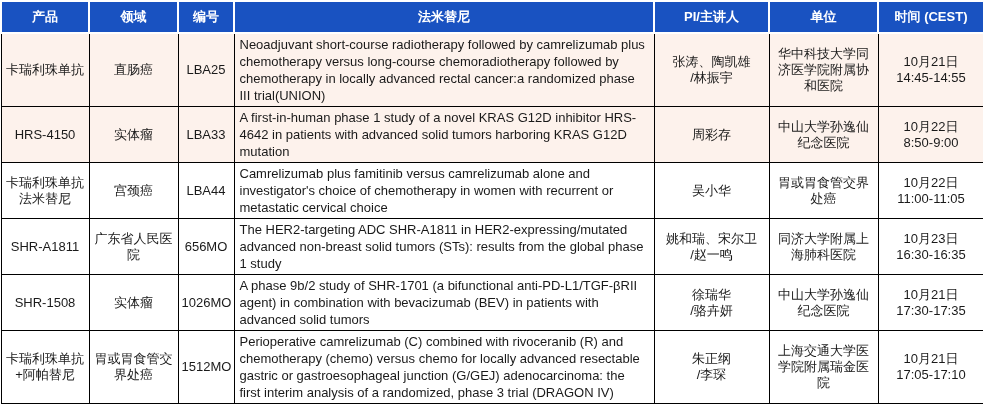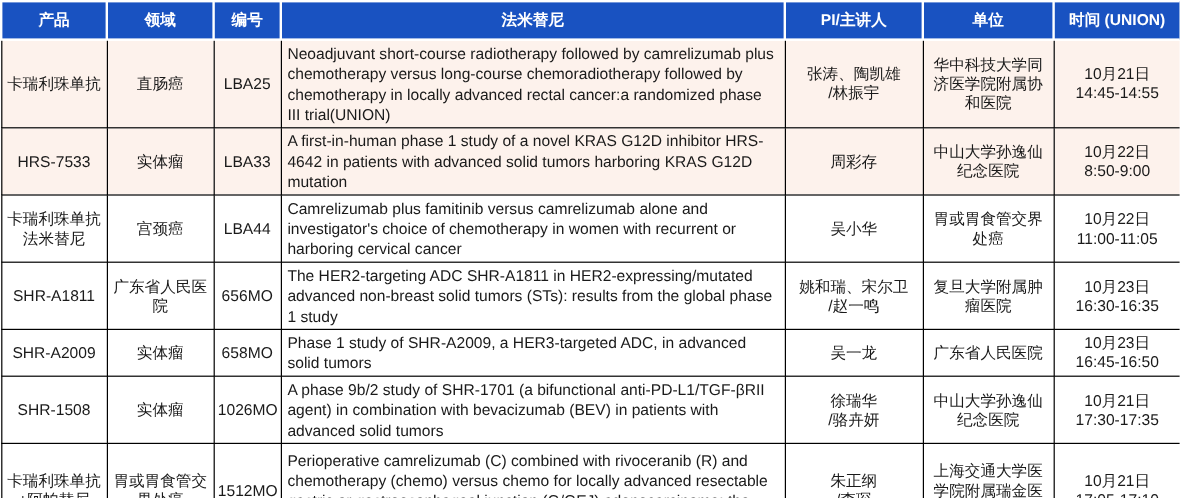--- a/index.html
+++ b/index.html
@@ -78,76 +78,66 @@
       <col class="c-time">
   </colgroup>
   <thead>
     <tr>
       <th>产品</th>
       <th>领域</th>
       <th>编号</th>
       <th>法米替尼</th>
       <th>PI/主讲人</th>
       <th>单位</th>
-      <th>时间 (UNION)</th>
+      <th>时间 (CEST)</th>
     </tr>
   </thead>
   <tbody>
       <tr class="highlight">
     <td class="pre">卡瑞利珠单抗</td>
     <td>直肠癌</td>
     <td>LBA25</td>
     <td class="title-cell">Neoadjuvant short-course radiotherapy followed by camrelizumab plus chemotherapy versus long-course chemoradiotherapy followed by chemotherapy in locally advanced rectal cancer:a randomized phase III trial(UNION)</td>
     <td class="pre">张涛、陶凯雄
 /林振宇</td>
     <td>华中科技大学同济医学院附属协和医院</td>
     <td class="pre">10月21日
 14:45-14:55</td>
   </tr>
       <tr class="highlight">
-    <td class="pre">HRS-7533</td>
+    <td class="pre">HRS-4150</td>
     <td>实体瘤</td>
     <td>LBA33</td>
     <td class="title-cell">A first-in-human phase 1 study of a novel KRAS G12D inhibitor HRS-4642 in patients with advanced solid tumors harboring KRAS G12D mutation</td>
     <td class="pre">周彩存</td>
     <td>中山大学孙逸仙纪念医院</td>
     <td class="pre">10月22日
 8:50-9:00</td>
   </tr>
       <tr>
     <td class="pre">卡瑞利珠单抗
 法米替尼</td>
     <td>宫颈癌</td>
     <td>LBA44</td>
-    <td class="title-cell">Camrelizumab plus famitinib versus camrelizumab alone and investigator's choice of chemotherapy in women with recurrent or harboring cervical cancer</td>
+    <td class="title-cell">Camrelizumab plus famitinib versus camrelizumab alone and investigator's choice of chemotherapy in women with recurrent or metastatic cervical choice</td>
     <td class="pre">吴小华</td>
     <td>胃或胃食管交界处癌</td>
     <td class="pre">10月22日
 11:00-11:05</td>
   </tr>
       <tr>
     <td class="pre">SHR-A1811</td>
     <td>广东省人民医院</td>
     <td>656MO</td>
     <td class="title-cell">The HER2-targeting ADC SHR-A1811 in HER2-expressing/mutated advanced non-breast solid tumors (STs): results from the global phase 1 study</td>
     <td class="pre">姚和瑞、宋尔卫
 /赵一鸣</td>
-    <td>复旦大学附属肿瘤医院</td>
+    <td>同济大学附属上海肺科医院</td>
     <td class="pre">10月23日
 16:30-16:35</td>
-  </tr>
-      <tr>
-    <td class="pre">SHR-A2009</td>
-    <td>实体瘤</td>
-    <td>658MO</td>
-    <td class="title-cell">Phase 1 study of SHR-A2009, a HER3-targeted ADC, in advanced solid tumors</td>
-    <td class="pre">吴一龙</td>
-    <td>广东省人民医院</td>
-    <td class="pre">10月23日
-16:45-16:50</td>
   </tr>
       <tr>
     <td class="pre">SHR-1508</td>
     <td>实体瘤</td>
     <td>1026MO</td>
     <td class="title-cell">A phase 9b/2 study of SHR-1701 (a bifunctional anti-PD-L1/TGF-βRII agent) in combination with bevacizumab (BEV) in patients with advanced solid tumors</td>
     <td class="pre">徐瑞华
 /骆卉妍</td>
     <td>中山大学孙逸仙纪念医院</td>
     <td class="pre">10月21日

